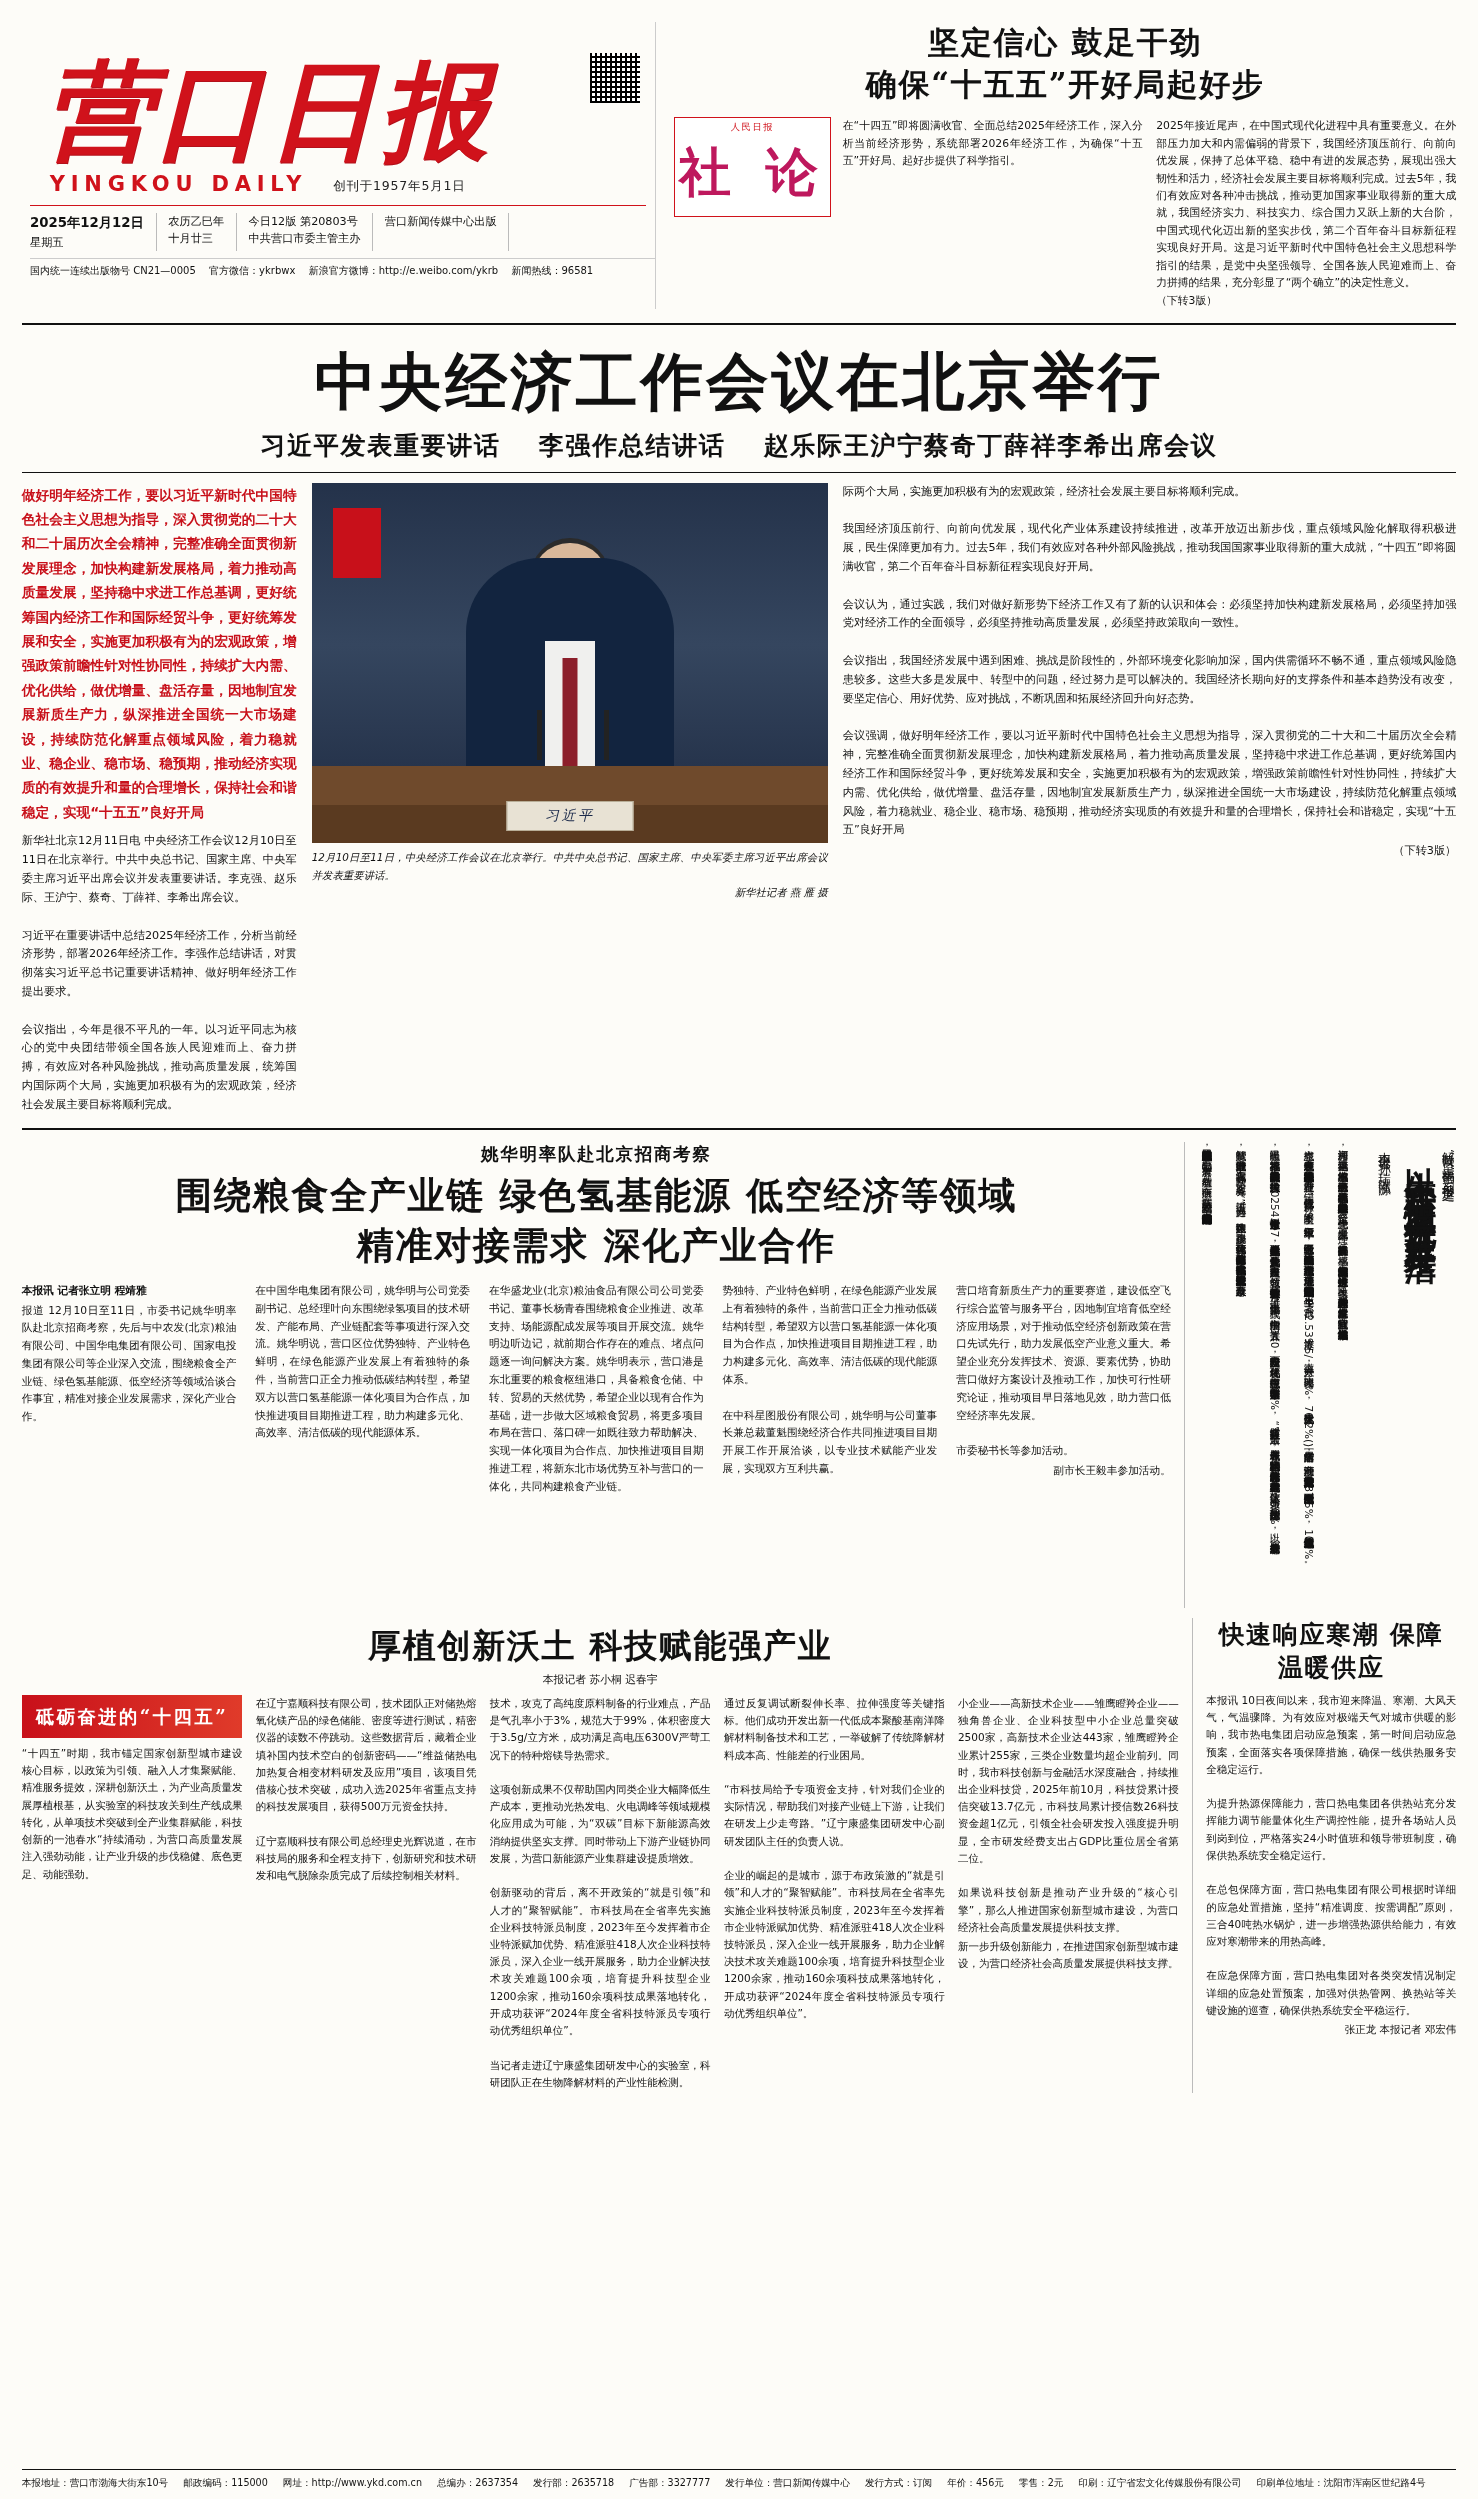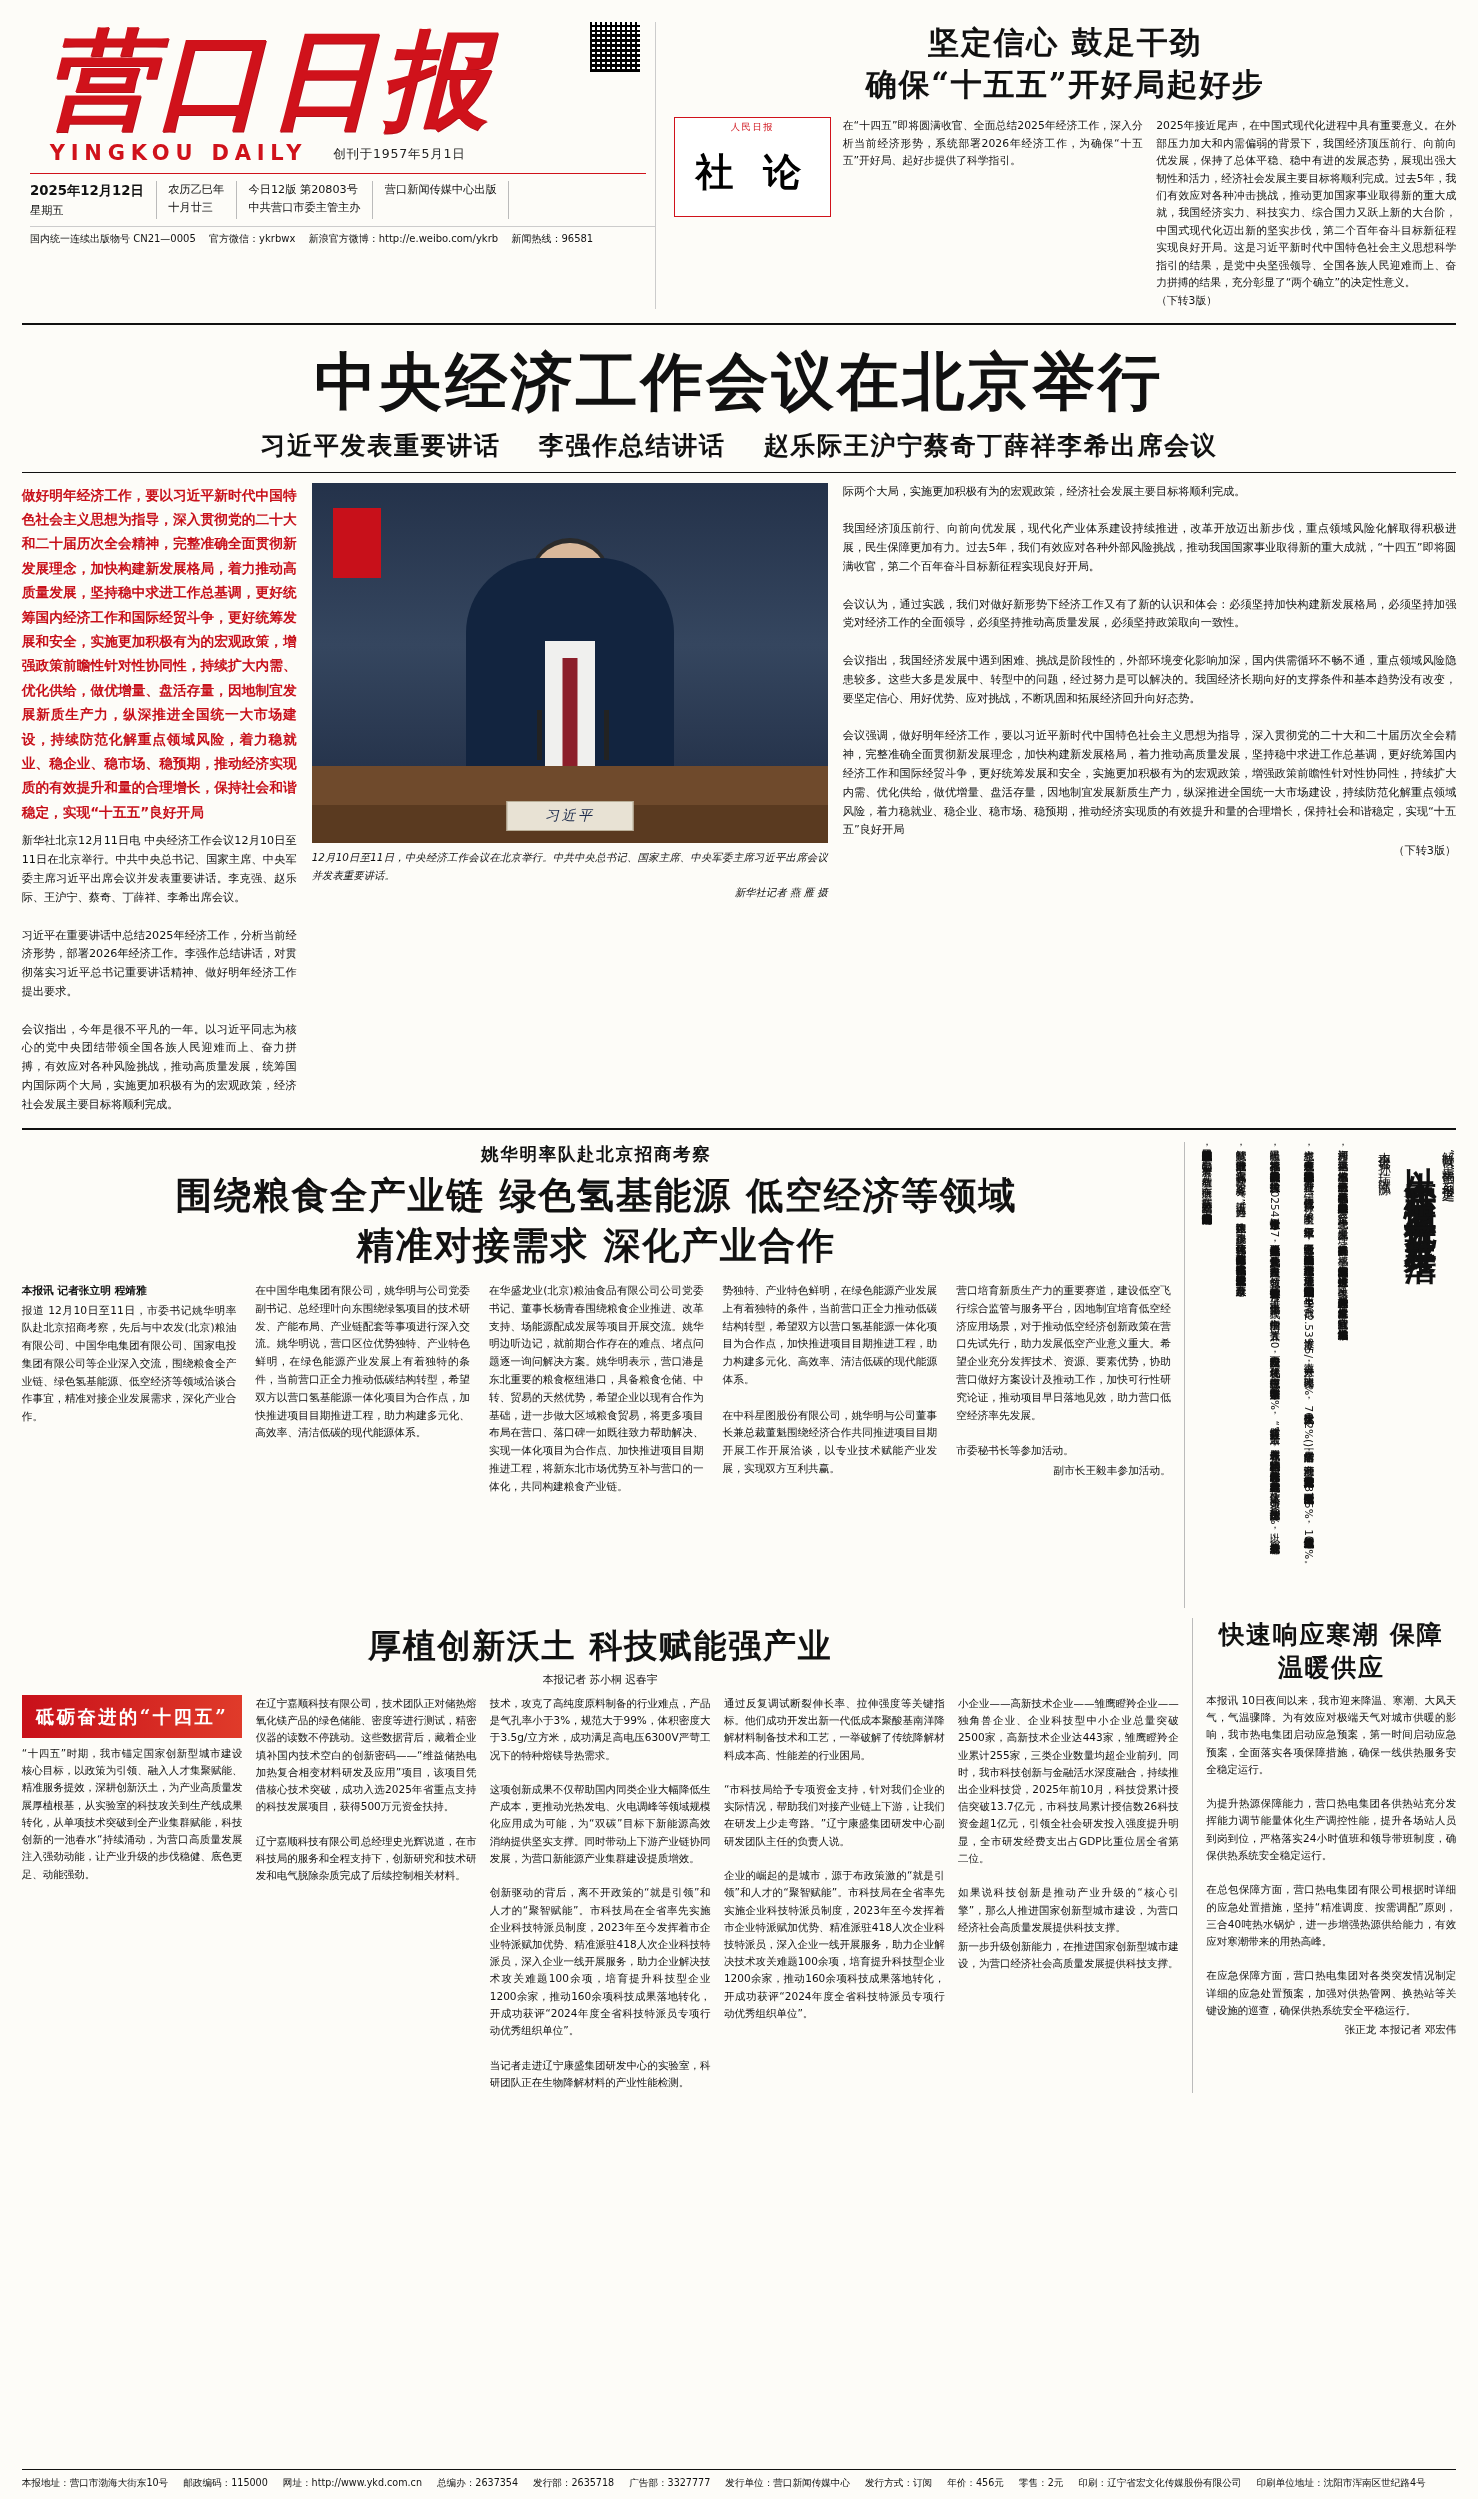--- a/index.html
+++ b/index.html
@@ -7,21 +7,21 @@
     width:1478px;height:2500px;
     background:#fdfcf8;
     font-family:"DejaVu Sans","Liberation Sans",sans-serif;
     color:#111;
     position:relative;
     overflow:hidden;
   }
   .page{width:1478px;height:2500px;position:relative;box-sizing:border-box;padding:0 21.7px;}
 
   
-  .masthead{display:flex;align-items:flex-start;padding-top:21.7px;}
+  .masthead{display:flex;align-items:center;padding-top:21.7px;}
   .mast-left{width:633px;flex:0 0 633px;}
   .logo-cn{
     font-family:"DejaVu Serif","Liberation Serif",serif;
     font-weight:700;
     font-size:107px;
     color:#d0121b;
     letter-spacing:5px;
     line-height:1.08;
     margin-left:23px;
     text-shadow:0.8px 0.8px 0 #b3101a;
@@ -62,21 +62,21 @@
     text-align:center;
     font-family:"DejaVu Serif","Liberation Serif",serif;
     font-weight:700;font-size:31px;line-height:1.35;letter-spacing:1.7px;color:#111;
   }
   .editorial-row{display:flex;margin-top:11.7px;gap:11.7px;}
   .ed-badge{
     flex:0 0 155px;height:98px;border:1.7px solid #d0121b;position:relative;background:#fff;
     display:flex;align-items:center;justify-content:center;
   }
   .ed-badge .rmrb{position:absolute;top:3.3px;left:50%;transform:translateX(-50%);font-size:9.2px;color:#d0121b;letter-spacing:1.7px;}
-  .ed-badge .big{font-family:"DejaVu Serif",serif;font-weight:700;font-size:38px;color:#000000;letter-spacing:8.3px;padding-top:11.7px;}
+  .ed-badge .big{font-family:"DejaVu Serif",serif;font-weight:700;font-size:52px;color:#be185d;letter-spacing:8.3px;padding-top:11.7px;}
   .ed-cols{flex:1;display:flex;gap:13.3px;font-size:10.8px;line-height:1.62;text-align:justify;}
   .ed-cols p{margin:0;}
   .ed-col{flex:1;}
   .jump{color:#111;}
 
   
   .bigrule{border-top:2.5px solid #111;margin:13.3px 0 0 0;}
   .main-title{
     text-align:center;
     font-family:"DejaVu Serif","Liberation Serif",serif;

